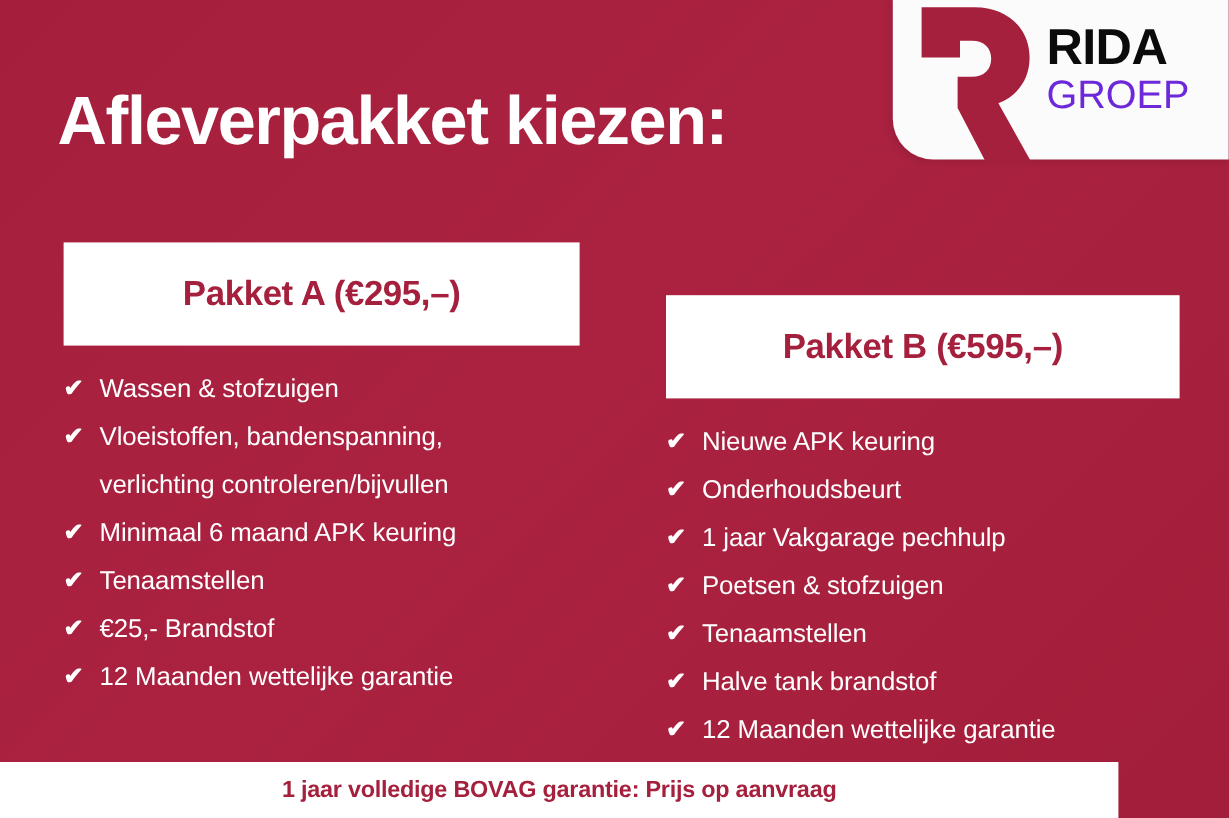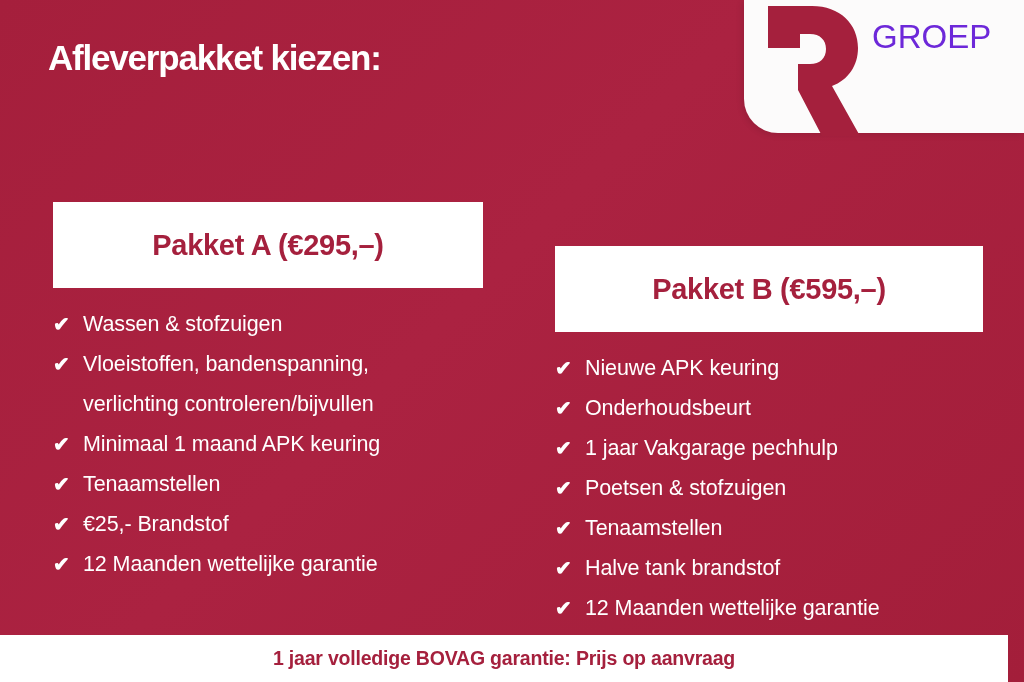--- a/index.html
+++ b/index.html
@@ -19,22 +19,22 @@
     width: 1024px;
     height: 682px;
     background: linear-gradient(135deg, #A51F3C 0%, #AB2241 45%, #A31E3A 100%);
     overflow: hidden;
   }
 
   
   .poster-title {
     position: absolute;
     left: 48px;
-    top: 16px;
-    font-size: 35px;
+    top: 32px;
+    font-size: 57px;
     font-weight: 700;
     letter-spacing: -1.2px;
     color: #FFFFFF;
     white-space: nowrap;
     line-height: 1.1;
   }
 
   
   .logo-panel {
     position: absolute;
@@ -128,21 +128,21 @@
   .pkg-item-label {
     flex: 1 1 auto;
     white-space: pre-line;
   }
 
   
   .footer-bar {
     position: absolute;
     left: 0;
     bottom: 0;
-    width: 1008px;
+    width: 932px;
     height: 47px;
     background: #FFFFFF;
     display: flex;
     align-items: center;
     justify-content: center;
   }
   .footer-text {
     font-size: 19.5px;
     font-weight: 700;
     color: #A5203D;
@@ -157,41 +157,42 @@
 
   <h1 class="poster-title">Afleverpakket kiezen:</h1>
 
   <div class="logo-panel">
     <div class="logo-mark">
       <svg width="106" height="134" viewBox="0 0 106 134" xmlns="http://www.w3.org/2000/svg">
         <path d="M12 2 H56 C84 2 102 20 102 44 C102 62 92 76 76 82 L104 132 H66 L42 86 H42 V60 H54 C64 60 70 54 70 45 C70 36 64 30 54 30 H44 V44 H12 Z" fill="#A5203D"></path>
       </svg>
     </div>
     <div class="logo-text">
+      <span class="logo-word-rida">RIDA</span>
       <span class="logo-word-groep">GROEP</span>
     </div>
   </div>
 
   <div class="pkg pkg-a">
     <div class="pkg-header">
       <span class="pkg-header-title">Pakket A (€295,–)</span>
     </div>
     <ul class="pkg-list">
       <li class="pkg-item">
         <span class="check-icon">✔</span>
         <span class="pkg-item-label">Wassen &amp; stofzuigen</span>
       </li>
       <li class="pkg-item">
         <span class="check-icon">✔</span>
         <span class="pkg-item-label">Vloeistoffen, bandenspanning,
 verlichting controleren/bijvullen</span>
       </li>
       <li class="pkg-item">
         <span class="check-icon">✔</span>
-        <span class="pkg-item-label">Minimaal 1 maand APK keuring</span>
+        <span class="pkg-item-label">Minimaal 6 maand APK keuring</span>
       </li>
       <li class="pkg-item">
         <span class="check-icon">✔</span>
         <span class="pkg-item-label">Tenaamstellen</span>
       </li>
       <li class="pkg-item">
         <span class="check-icon">✔</span>
         <span class="pkg-item-label">€25,- Brandstof</span>
       </li>
       <li class="pkg-item">

